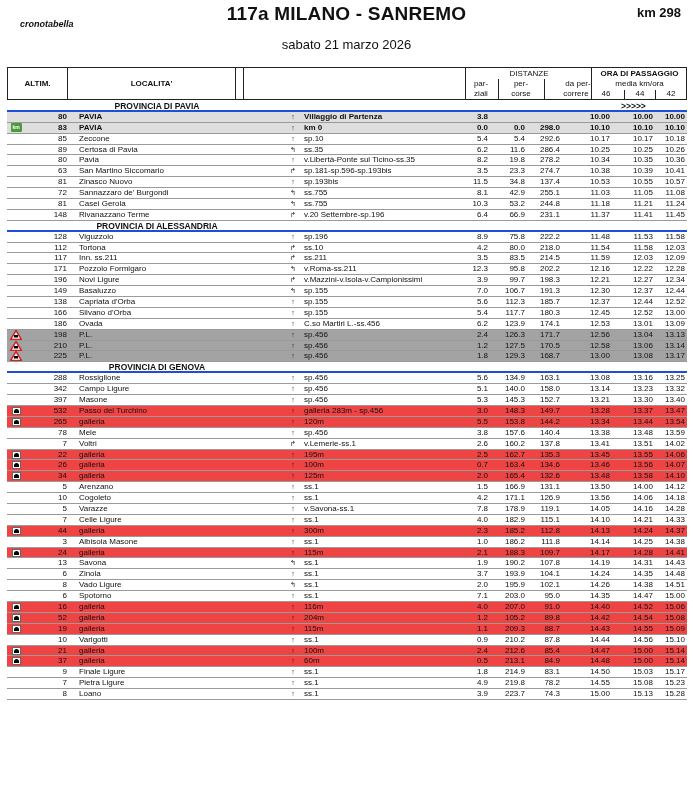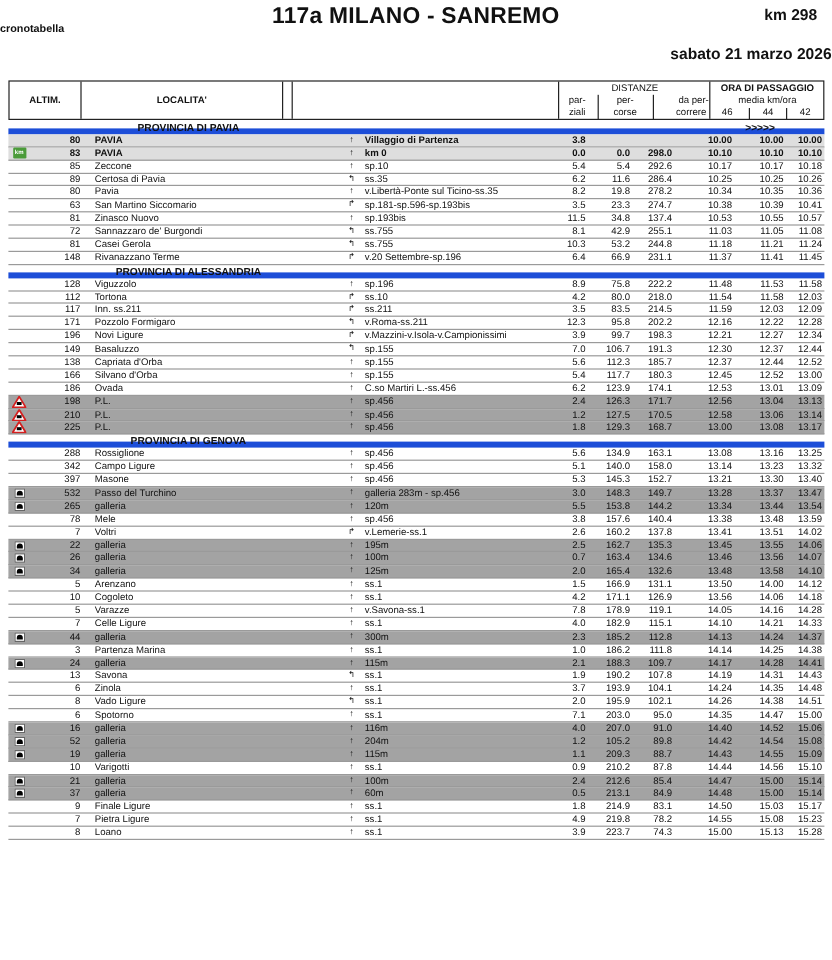--- a/index.html
+++ b/index.html
@@ -1,33 +1,33 @@
 <!DOCTYPE html>
 <html><head>
 <meta charset="utf-8">
 <style>
   html, body { margin:0; padding:0; background:#fff; }
   body { width:693px; height:800px; overflow:hidden; position:relative; font-family:"Liberation Sans", sans-serif; color:#111; }
   .title { position:absolute; top:3px; left:0; width:693px; text-align:center; font-size:19px; font-weight:bold; letter-spacing:0.2px; }
   .km { position:absolute; top:5px; right:12px; font-size:13px; font-weight:bold; }
-  .crono { position:absolute; top:19px; left:0; font-size:9px; font-weight:bold; }
-  .date { position:absolute; top:37px; left:0; width:693px; text-align:right; font-size:13px; font-weight:bold; }
+  .crono { position:absolute; top:19px; left:20px; font-size:9px; font-weight:bold;font-style:italic; }
+  .date { position:absolute; top:37px; left:0; width:693px; text-align:center; font-size:13px; font-weight:normal; }
 
   .hdr { position:absolute; top:67px; left:7px; width:680px; height:33px; border:1px solid #222; box-sizing:border-box; font-size:8px; }
   .hdr .cell { position:absolute; top:0; height:100%; border-right:1px solid #222; box-sizing:border-box; }
   .hdr .c-alt { left:0; width:60px; display:flex; align-items:center; justify-content:center; font-weight:bold; }
   .hdr .c-loc { left:60px; width:235px; display:flex; align-items:center; justify-content:center; font-weight:bold; border-right:1px solid #222; }
   .hdr .lbl { position:absolute; text-align:center; white-space:nowrap; }
 
   .rows { position:absolute; top:101px; left:7px; width:680px; font-size:8px; }
   .row { position:relative; height:10.9px; line-height:10.9px; border-bottom:1px solid #9a9a9a; box-sizing:border-box; }
-  .row.prov { border-bottom:5px solid #1d4ed8; font-weight:bold; text-align:center; font-size:8.5px; }
+  .row.prov { border-bottom:2px solid #1d4ed8; font-weight:bold; text-align:center; font-size:8.5px; }
   .row.start { background:#dedede; font-weight:bold; }
   .row.pl { background:#a3a3a3; }
-  .row.gal { background:#a3a3a3; }
+  .row.gal { background:#ef4444; }
   .row span { position:absolute; top:0; white-space:nowrap; }
   .ic { left:2px; width:14px; height:10px; display:flex; align-items:center; justify-content:center; }
   .alt { left:40px; width:20px; text-align:right; }
   .loc { left:72px; }
   .dir { left:281px; width:10px; text-align:center; font-size:7px; }
   .road { left:297px; }
   .parz { left:455px; width:26px; text-align:right; }
   .perc { left:488px; width:30px; text-align:right; }
   .dap { left:521px; width:32px; text-align:right; }
   .t46 { left:576px; width:27px; text-align:right; }
@@ -576,21 +576,21 @@
       <span class="road">300m</span>
       <span class="parz">2.3</span>
       <span class="perc">185.2</span>
       <span class="dap">112.8</span>
       <span class="t46">14.13</span>
       <span class="t44">14.24</span>
       <span class="t42">14.37</span>
     </div>
     <div class="row">
       <span class="alt">3</span>
-      <span class="loc">Partenza Marina</span>
+      <span class="loc">Albisola Masone</span>
       <span class="dir">↑</span>
       <span class="road">ss.1</span>
       <span class="parz">1.0</span>
       <span class="perc">186.2</span>
       <span class="dap">111.8</span>
       <span class="t46">14.14</span>
       <span class="t44">14.25</span>
       <span class="t42">14.38</span>
     </div>
     <div class="row gal">

